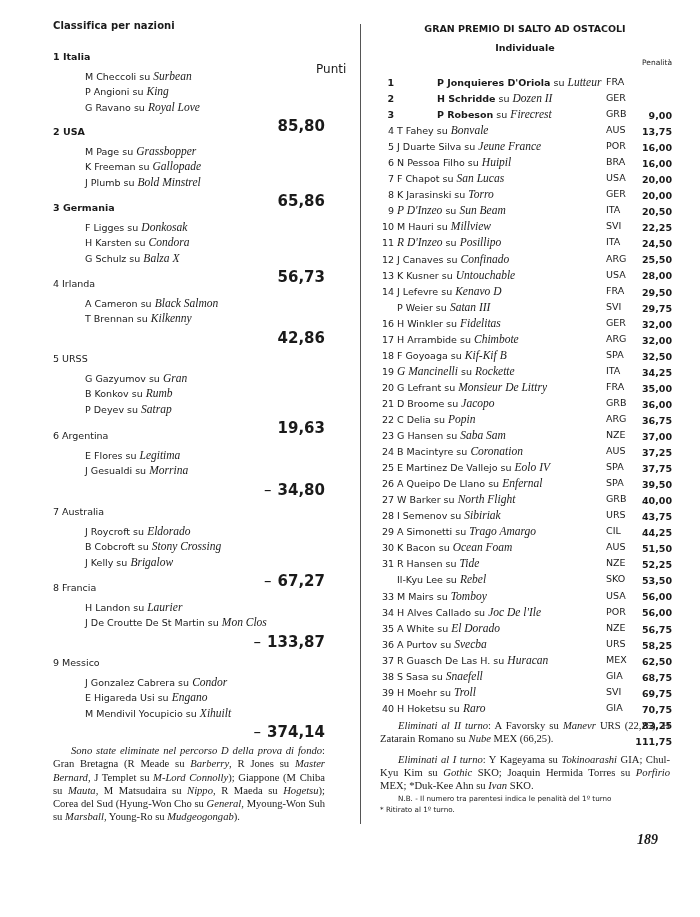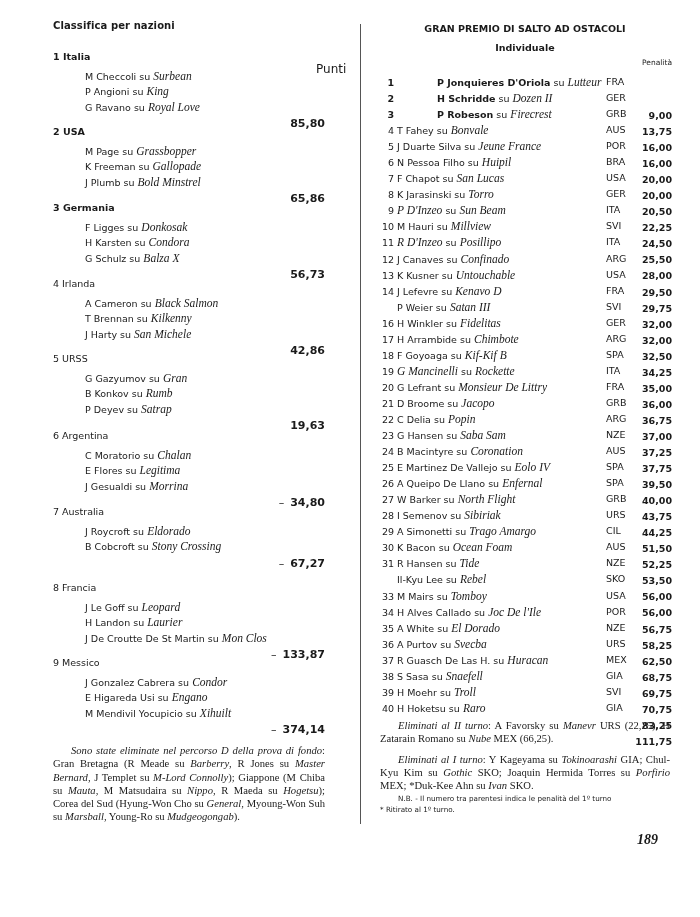--- a/index.html
+++ b/index.html
@@ -10,21 +10,21 @@
   
   #left { position:absolute; left:53px; top:0; width:272px; }
   #left-title { position:absolute; top:20px; left:0; width:272px; text-align:left;
                 font-size:10px; font-weight:bold; letter-spacing:0.1px; }
   #punti-label { position:absolute; top:50px; left:263px; font-size:12px;margin-top:12px; }
   .nation { position:absolute; left:0; width:272px; }
   .nation-name { font-size:9.5px; height:14px; line-height:14px; }
   .nation-name.bold { font-weight:bold; }
   .rider { font-size:9.5px; line-height:14.3px; padding-left:32px; white-space:nowrap; }
   .rider i { font-size:11.5px; }
-  .score { text-align:right; font-weight:bold; font-size:11px; margin-top:2px; padding-right:-2px; }
+  .score { text-align:right; font-weight:bold; font-size:15px; margin-top:2px; padding-right:-2px; }
   .score .dash { font-weight:normal; margin-right:6px; }
 
   #left-note { position:absolute; left:53px; top:744px; width:272px; font-family:"Liberation Serif", serif;
                font-size:10.6px; line-height:13.3px; text-align:justify; }
   #left-note .first { text-indent:18px; }
 
   
   #divider { position:absolute; left:360px; top:24px; width:1px; height:800px; background:#555; }
 
   
@@ -85,54 +85,52 @@
     <div class="rider"><span>H Karsten</span> <span>su</span> <i>Condora</i></div>
     <div class="rider"><span>G Schulz</span> <span>su</span> <i>Balza X</i></div>
     <div class="score"><span>56,73</span></div>
   </div>
 
   <div class="nation" style="top:277px">
     <div class="nation-name">4 Irlanda</div>
     <div style="height:5px"></div>
     <div class="rider"><span>A Cameron</span> <span>su</span> <i>Black Salmon</i></div>
     <div class="rider"><span>T Brennan</span> <span>su</span> <i>Kilkenny</i></div>
-    <div class="rider"><span>J Harty</span> <span>su</span> <i>San Michele</i></div>
     <div class="score"><span>42,86</span></div>
   </div>
 
   <div class="nation" style="top:352px">
     <div class="nation-name">5 URSS</div>
     <div style="height:5px"></div>
     <div class="rider"><span>G Gazyumov</span> <span>su</span> <i>Gran</i></div>
     <div class="rider"><span>B Konkov</span> <span>su</span> <i>Rumb</i></div>
     <div class="rider"><span>P Deyev</span> <span>su</span> <i>Satrap</i></div>
     <div class="score"><span>19,63</span></div>
   </div>
 
   <div class="nation" style="top:429px">
     <div class="nation-name">6 Argentina</div>
     <div style="height:5px"></div>
-    <div class="rider"><span>C Moratorio</span> <span>su</span> <i>Chalan</i></div>
     <div class="rider"><span>E Flores</span> <span>su</span> <i>Legitima</i></div>
     <div class="rider"><span>J Gesualdi</span> <span>su</span> <i>Morrina</i></div>
     <div class="score"><span class="dash">–</span><span>34,80</span></div>
   </div>
 
   <div class="nation" style="top:505px">
     <div class="nation-name">7 Australia</div>
     <div style="height:5px"></div>
     <div class="rider"><span>J Roycroft</span> <span>su</span> <i>Eldorado</i></div>
     <div class="rider"><span>B Cobcroft</span> <span>su</span> <i>Stony Crossing</i></div>
+    <div class="rider"><span>J Kelly</span> <span>su</span> <i>Brigalow</i></div>
     <div class="score"><span class="dash">–</span><span>67,27</span></div>
   </div>
 
   <div class="nation" style="top:581px">
     <div class="nation-name">8 Francia</div>
     <div style="height:5px"></div>
-    <div class="rider"><span>J Le Goff</span> <span>su</span> <i>Leopard</i></div>
     <div class="rider"><span>H Landon</span> <span>su</span> <i>Laurier</i></div>
     <div class="rider"><span>J De Croutte De St Martin</span> <span>su</span> <i>Mon Clos</i></div>
     <div class="score"><span class="dash">–</span><span>133,87</span></div>
   </div>
 
   <div class="nation" style="top:656px">
     <div class="nation-name">9 Messico</div>
     <div style="height:5px"></div>
     <div class="rider"><span>J Gonzalez Cabrera</span> <span>su</span> <i>Condor</i></div>
     <div class="rider"><span>E Higareda Usi</span> <span>su</span> <i>Engano</i></div>

